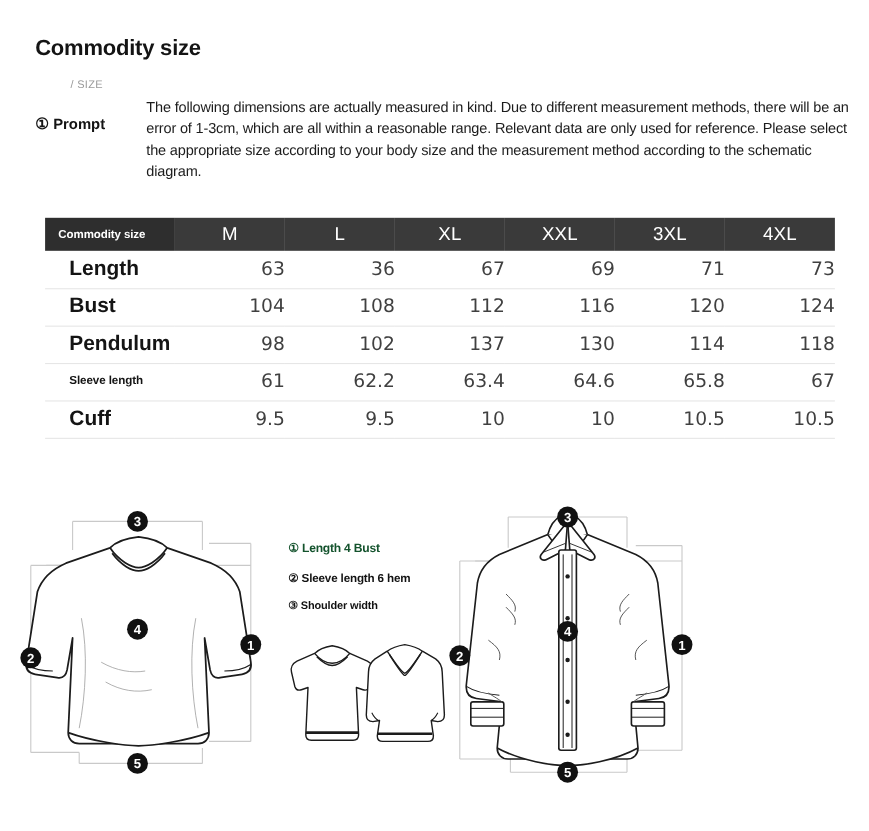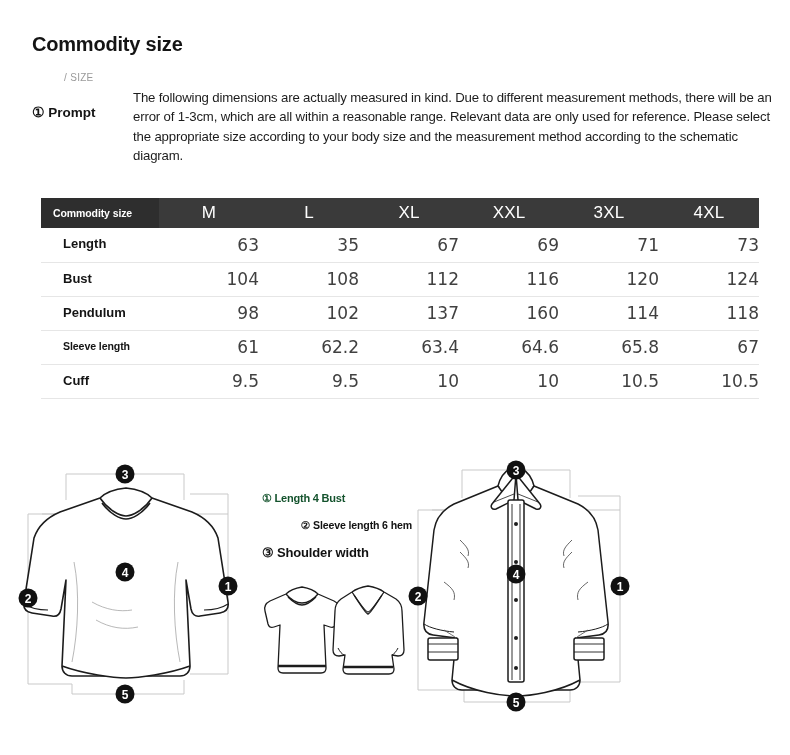--- a/index.html
+++ b/index.html
@@ -65,21 +65,21 @@
     text-align: right;
     border-bottom: 1px solid #e6e6e6;
     padding: 0;
     color: #404040;
     font-family: "DejaVu Sans", sans-serif;
   }
   table.sizes tbody td.rowlabel {
     text-align: left;
     padding-left: 22px;
     font-weight: bold;
-    font-size: 13px;
+    font-size: 19px;
     color: #141414;
     font-family: "Liberation Sans", sans-serif;
     line-height: 1.12;
   }
   table.sizes tbody td.rowlabel.small {
     font-size: 10.6px;
     padding-left: 22px;
     letter-spacing: -0.1px;
   }
   table.sizes tbody tr:last-child td { border-bottom: 1px solid #e6e6e6; }
@@ -93,24 +93,24 @@
   .garment { position: absolute; left: 0; top: 0; }
 
   .legend { position: absolute; width: 150px; }
   .legend.left { left: 248px; top: 40px; }
   .legend .l1 {
     font-size: 11px; font-weight: bold; color: #14532d;
     white-space: nowrap; letter-spacing: -0.2px;
   }
   .legend .l2 {
     font-size: 10.6px; font-weight: bold; color: #121212;
-    margin-top: 14px; white-space: nowrap; letter-spacing: -0.15px; text-align: right;
+    margin-top: 14px; white-space: nowrap; letter-spacing: -0.15px;
   }
   .legend .l3 {
-    font-size: 13px; font-weight: bold; color: #121212;
+    font-size: 10px; font-weight: bold; color: #121212;
     margin-top: 13px; line-height: 1.35; letter-spacing: -0.15px;
   }
 
   .thumbs { position: absolute; }
   .thumbs.left { left: 248px; top: 128px; }
 </style>
 </head>
 <body>
 
 <div class="page">
@@ -143,41 +143,41 @@
           <th>XL</th>
           <th>XXL</th>
           <th>3XL</th>
           <th>4XL</th>
         </tr>
       </thead>
       <tbody>
         <tr>
           <td class="rowlabel">Length</td>
           <td>63</td>
-          <td>35</td>
+          <td>36</td>
           <td>67</td>
           <td>69</td>
           <td>71</td>
           <td>73</td>
         </tr>
         <tr>
           <td class="rowlabel">Bust</td>
           <td>104</td>
           <td>108</td>
           <td>112</td>
           <td>116</td>
           <td>120</td>
           <td>124</td>
         </tr>
         <tr>
           <td class="rowlabel">Pendulum</td>
           <td>98</td>
           <td>102</td>
           <td>137</td>
-          <td>160</td>
+          <td>130</td>
           <td>114</td>
           <td>118</td>
         </tr>
         <tr>
           <td class="rowlabel small">Sleeve length</td>
           <td>61</td>
           <td>62.2</td>
           <td>63.4</td>
           <td>64.6</td>
           <td>65.8</td>

